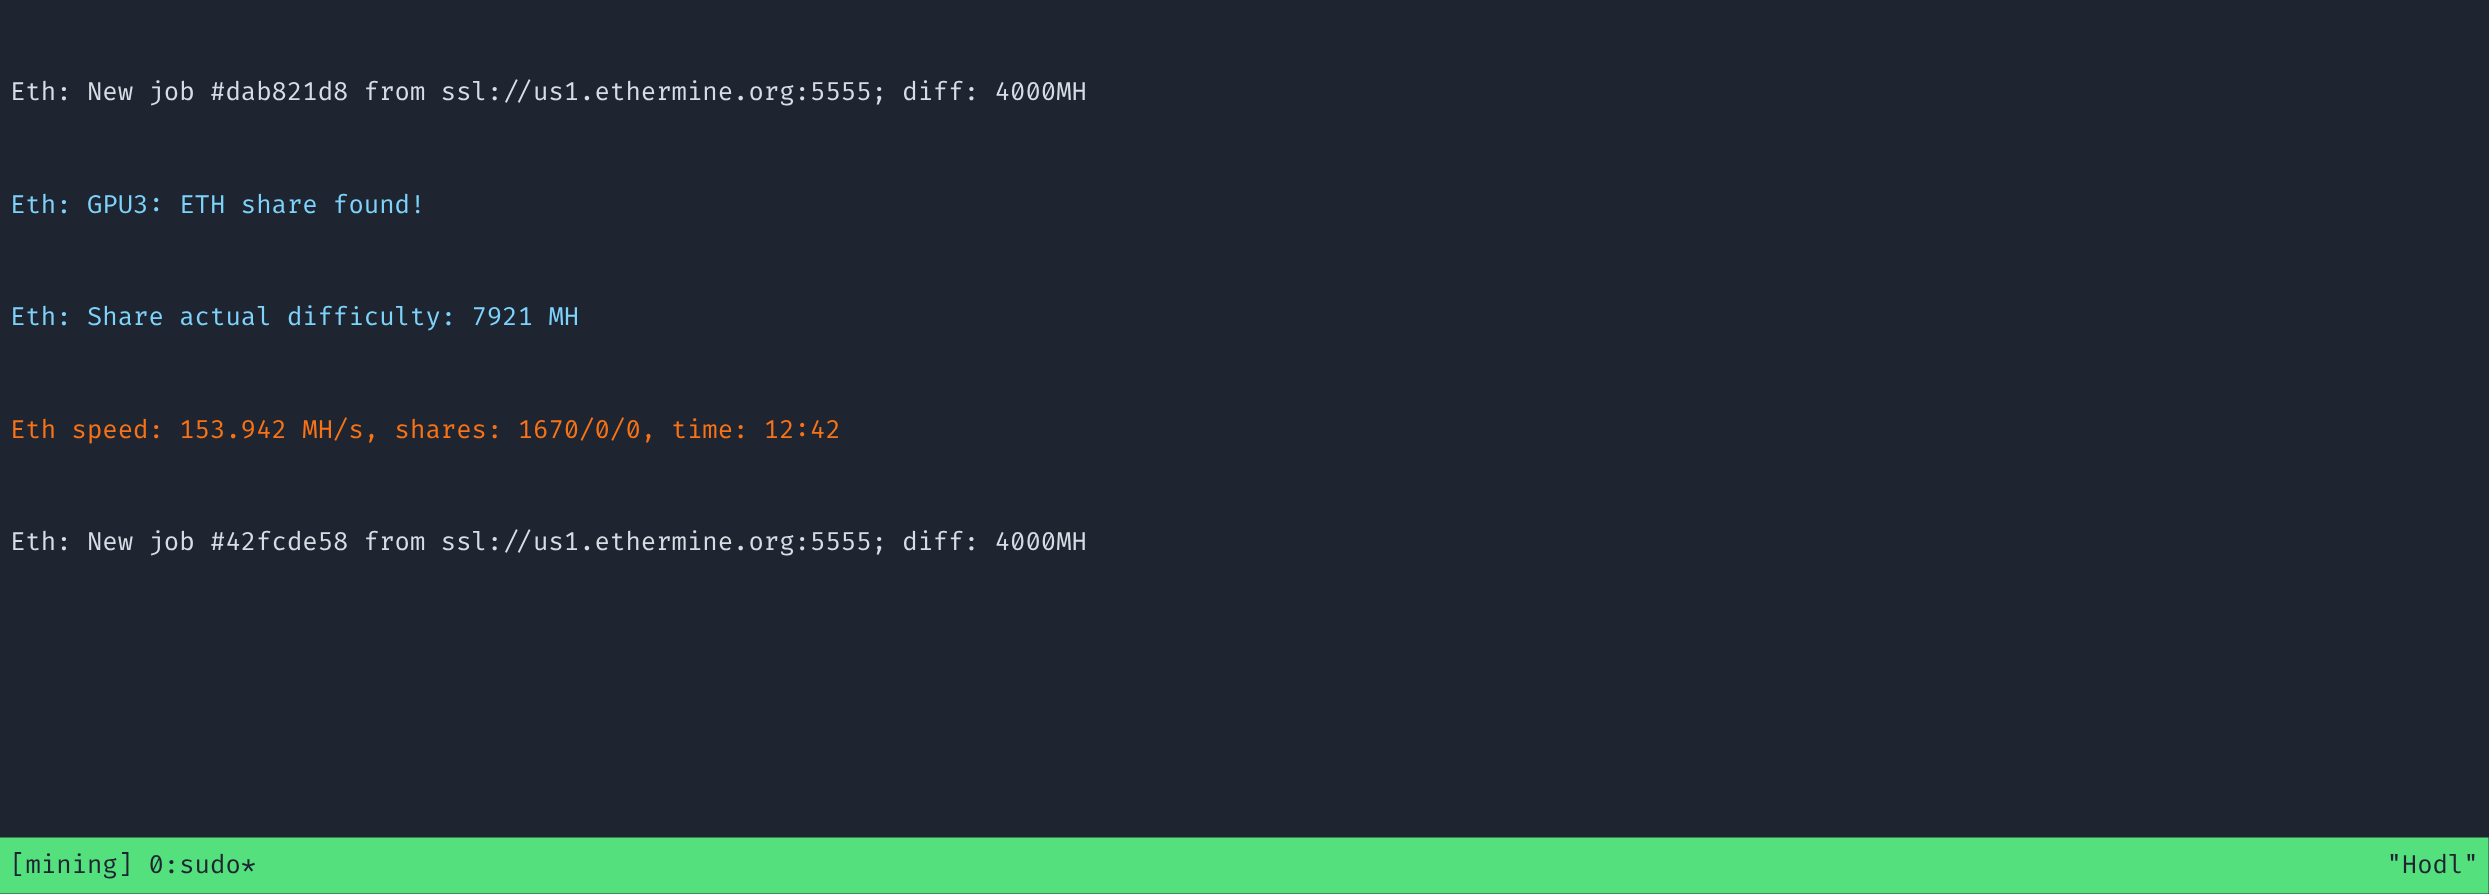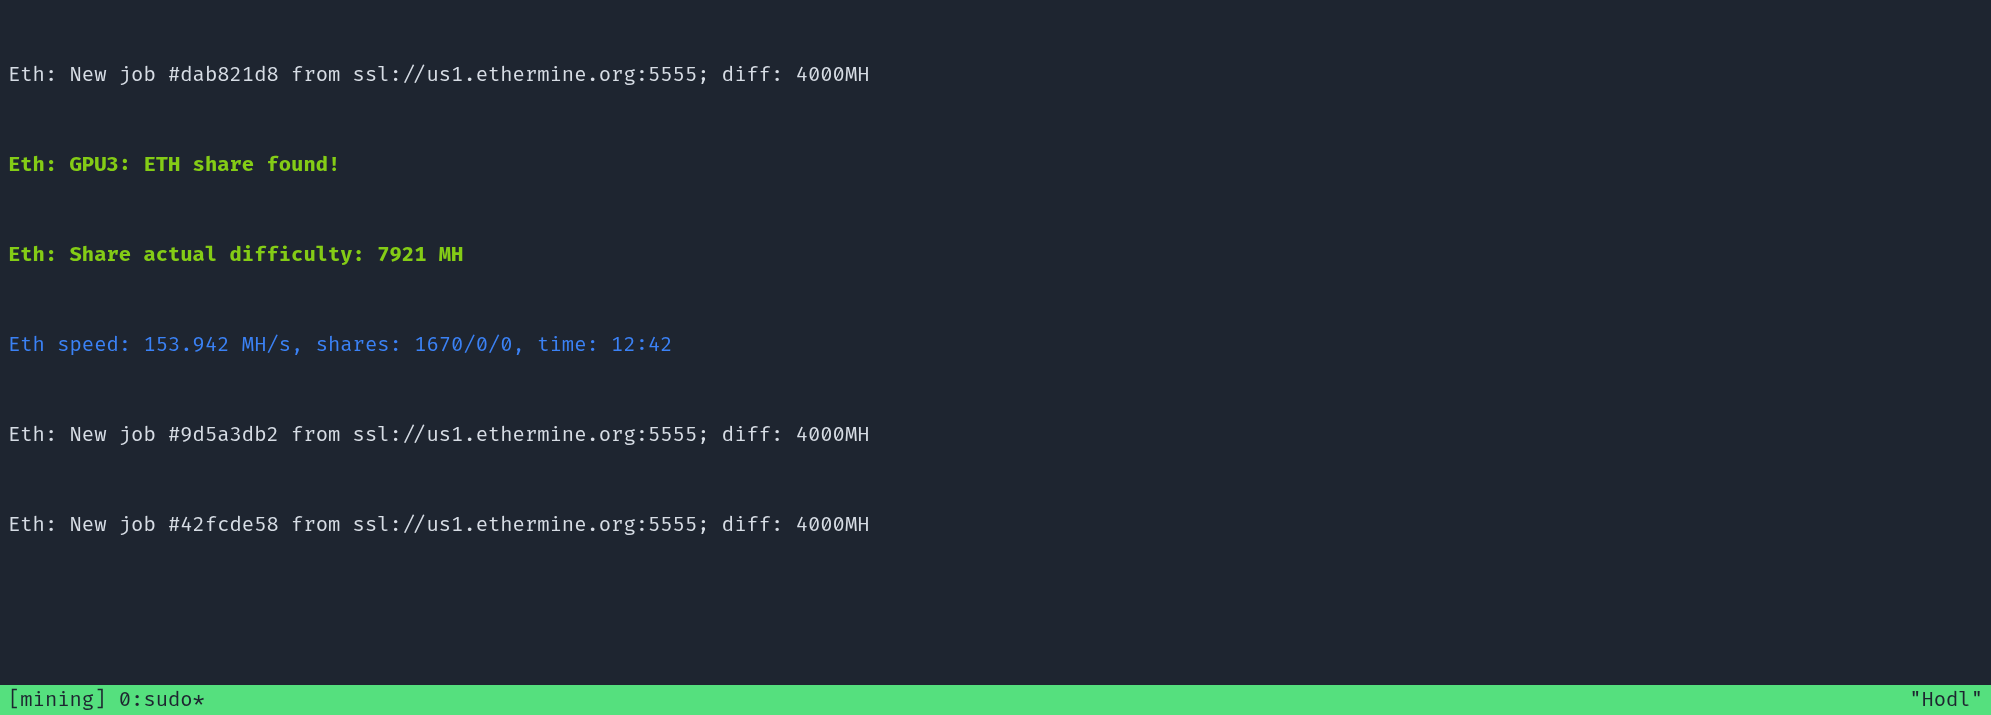--- a/index.html
+++ b/index.html
@@ -12,47 +12,46 @@
     height: 715px;
     overflow: hidden;
     position: relative;
   }
   .terminal {
     padding: 0 8px;
     white-space: pre;
   }
   .line { display: block; }
   .white { color: #d7dde5; text-align: right; }
-  .green { color: #84cc16; font-weight: bold; }
-  .cyan  { color: #3b82f6; }
+  .green { color: #7dd3fc; }
+  .cyan  { color: #f97316; }
   .statusbar {
     position: absolute;
     left: 0;
     right: 0;
     bottom: 0;
-    height: 30px;
+    height: 45px;
     background: #55e07e;
     color: #1e2530;
     display: flex;
     justify-content: space-between;
     align-items: center;
     padding: 0 8px;
     font-family: inherit;
     font-size: 20px;
   }
 </style>
 </head>
 <body>
 
 <div class="terminal">
   <span class="line"><span class="white">Eth: New job #dab821d8 from ssl://us1.ethermine.org:5555; diff: 4000MH</span></span>
   <span class="line"><span class="green">Eth: GPU3: ETH share found!</span></span>
   <span class="line"><span class="green">Eth: Share actual difficulty: 7921 MH</span></span>
   <span class="line"><span class="cyan">Eth speed: 153.942 MH/s, shares: 1670/0/0, time: 12:42</span></span>
-  <span class="line"><span class="white">Eth: New job #9d5a3db2 from ssl://us1.ethermine.org:5555; diff: 4000MH</span></span>
   <span class="line"><span class="white">Eth: New job #42fcde58 from ssl://us1.ethermine.org:5555; diff: 4000MH</span></span>
   
   
   
   
   
   
   
   
   

